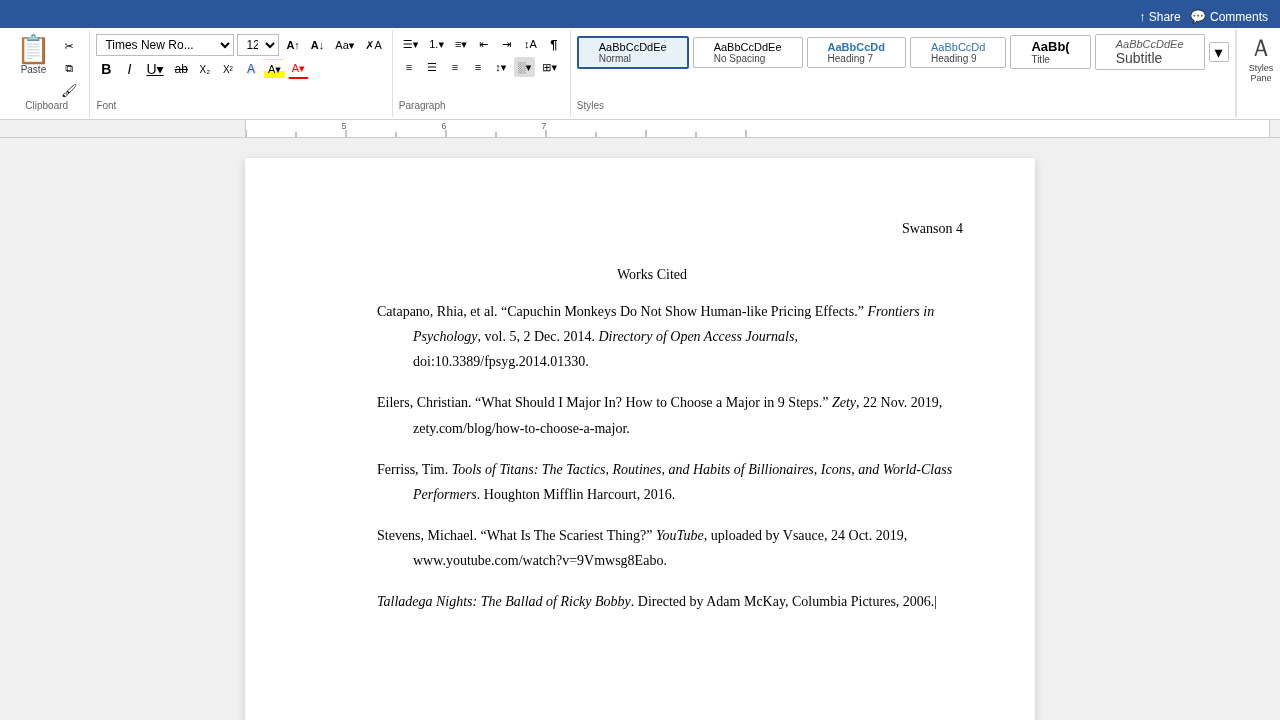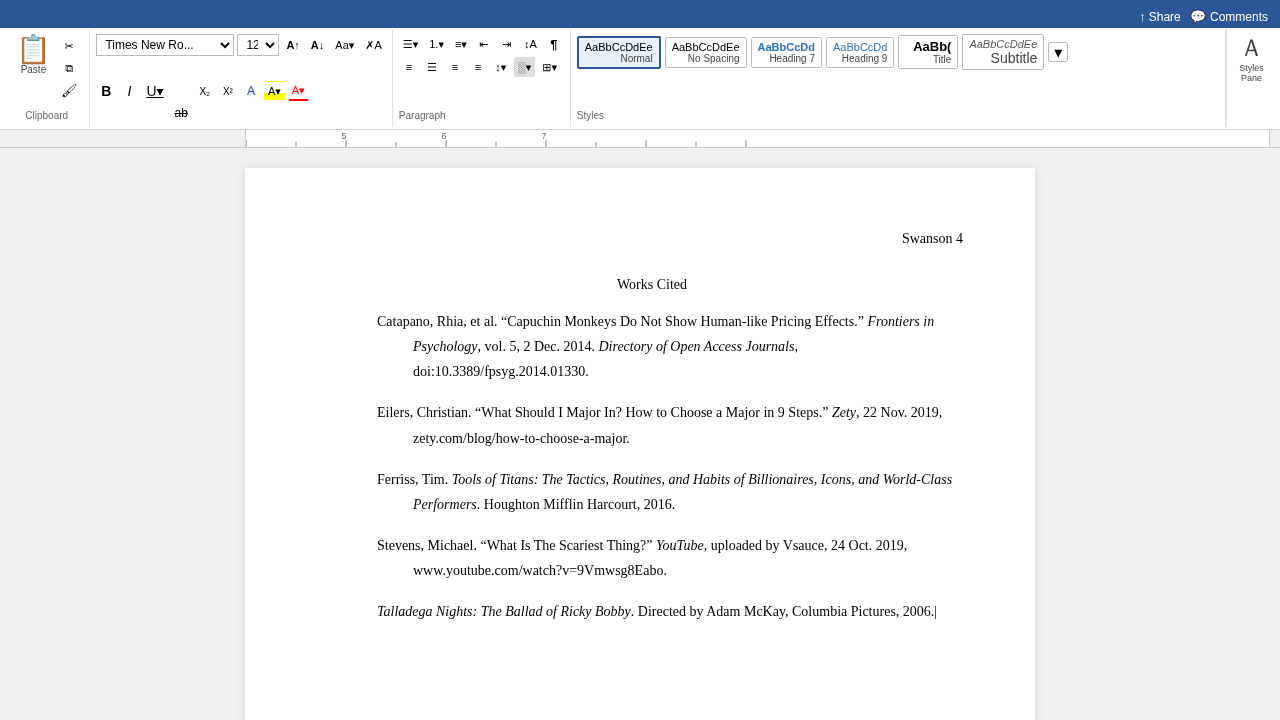--- a/index.html
+++ b/index.html
@@ -116,26 +116,26 @@
       flex: 1;
     }
     .styles-gallery {
       display: flex;
       gap: 4px;
       align-items: center;
     }
     .style-btn {
       border: 1px solid #bbb;
       background: white;
-      padding: 3px 6px;
+      padding: 3px 20px;
       cursor: pointer;
       font-size: 11px;
       border-radius: 2px;
       min-width: 60px;
-      text-align: right;
+      text-align: left;
     }
     .style-btn.active-style {
       border: 2px solid #2b579a;
       background: #e8f0f8;
     }
 
     
     .styles-pane-btn {
       display: flex;
       flex-direction: column;
@@ -266,27 +266,28 @@
       </select>
       <button class="small-btn" title="Increase Font Size" style="font-weight:bold;">A↑</button>
       <button class="small-btn" title="Decrease Font Size" style="font-weight:bold;">A↓</button>
       <button class="small-btn">Aa▾</button>
       <button class="small-btn">✗A</button>
     </div>
     <div class="font-row2">
       <button class="small-btn format-btn-B" style="font-weight:bold; font-size:14px;">B</button>
       <button class="small-btn format-btn-I" style="font-style:italic; font-size:14px;">I</button>
       <button class="small-btn format-btn-U" style="text-decoration:underline; font-size:14px;">U▾</button>
-      <button class="small-btn" style="text-decoration:line-through; font-size:12px;margin-top:44px;">ab</button>
+      <button class="small-btn" style="text-decoration:line-through; font-size:12px;">ab</button>
       <button class="small-btn" style="font-size:10px;">X₂</button>
       <button class="small-btn" style="font-size:10px;">X²</button>
       <button class="small-btn" style="color:#2b579a; font-size:12px; text-shadow:1px 1px 2px rgba(0,0,200,0.3);">A</button>
       <button class="small-btn" style="background: linear-gradient(to bottom, transparent 60%, yellow 60%);">A▾</button>
       <button class="small-btn" style="color:red; border-bottom: 2px solid red;">A▾</button>
     </div>
+    <span class="ribbon-section-label">Font</span>
   </div>
 
   <div class="para-section">
     <div class="font-row1">
       <button class="small-btn">☰▾</button>
       <button class="small-btn">1.▾</button>
       <button class="small-btn">≡▾</button>
       <button class="small-btn">⇤</button>
       <button class="small-btn">⇥</button>
       <button class="small-btn">↕A</button>

